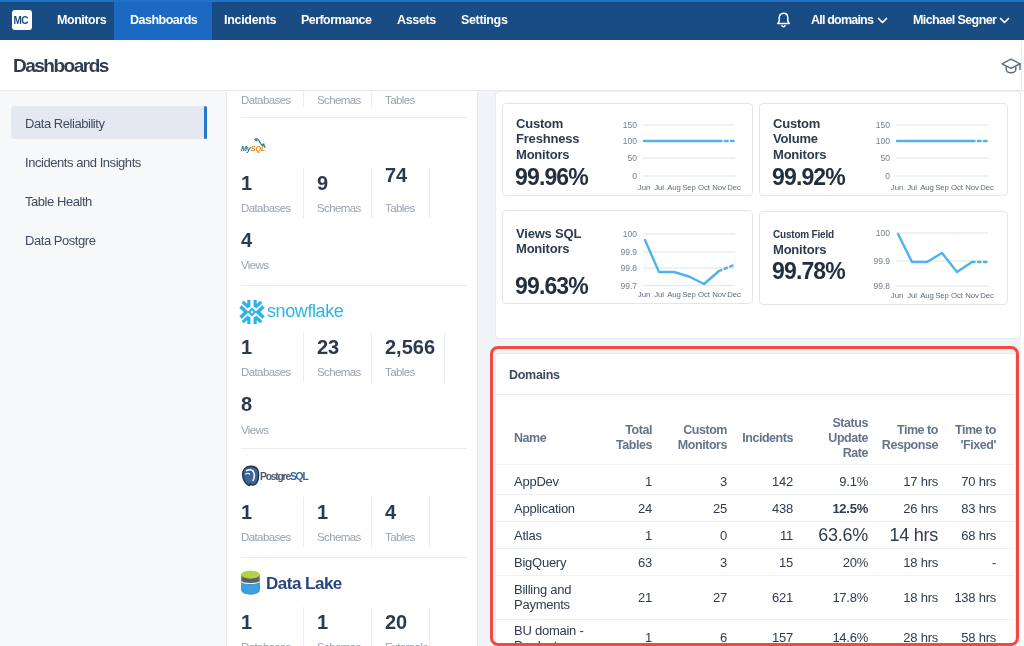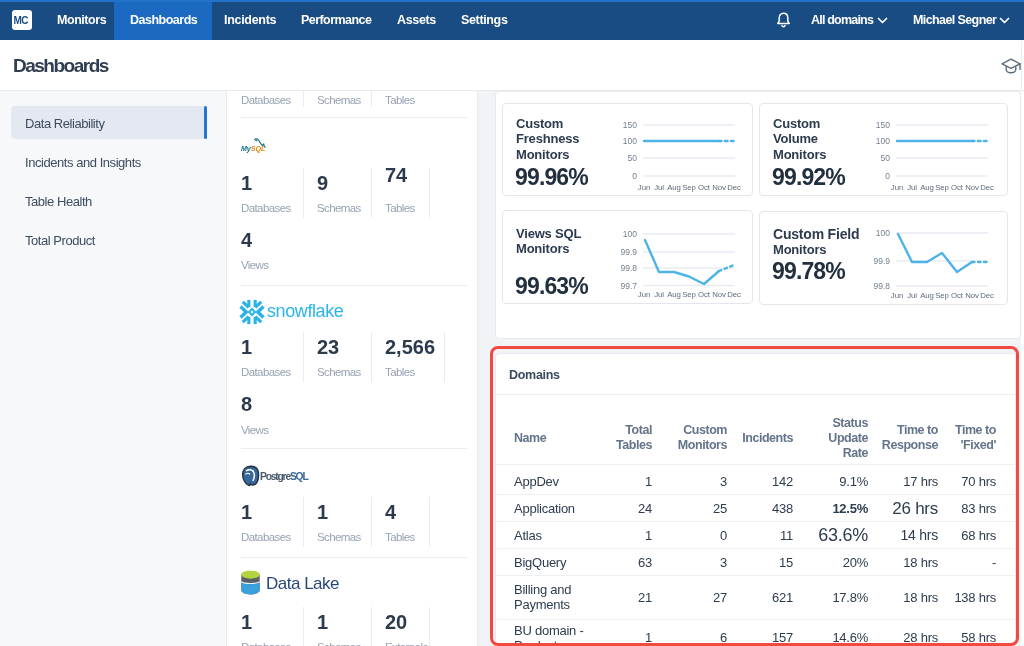--- a/index.html
+++ b/index.html
@@ -38,21 +38,21 @@
 <path d="M19 5.8 V11.4" fill="none" stroke="#5b6b7d" stroke-width="1.4" stroke-linecap="round"></path>
 </svg>
 <div style="position:absolute;left:0px;top:90px;width:1024px;height:1px;background:#e8eaee"></div>
 <div style="position:absolute;left:1021px;top:41px;width:1px;height:49px;background:#ebedf0"></div>
 <div class="box" style="left:0;top:91px;width:227px;height:555px;background:#f7f8fa;border-right:1px solid #e8eaee"></div>
 <div class="box" style="left:11px;top:106px;width:196px;height:33px;background:#e4e9f1;border-radius:4px"></div>
 <div class="box" style="left:204px;top:106px;width:3px;height:33px;background:#2476d2;border-radius:2px"></div>
 <div class="t" style="left:25px;top:115.5px;font-size:13px;font-weight:400;color:#3e4c5f;line-height:15px;letter-spacing:-0.45px">Data Reliability</div>
 <div class="t" style="left:25px;top:154.5px;font-size:13px;font-weight:400;color:#3e4c5f;line-height:15px;letter-spacing:-0.45px">Incidents and Insights</div>
 <div class="t" style="left:25px;top:193.5px;font-size:13px;font-weight:400;color:#3e4c5f;line-height:15px;letter-spacing:-0.45px">Table Health</div>
-<div class="t" style="left:25px;top:232.5px;font-size:13px;font-weight:400;color:#3e4c5f;line-height:15px;letter-spacing:-0.45px">Total Product</div>
+<div class="t" style="left:25px;top:232.5px;font-size:13px;font-weight:400;color:#3e4c5f;line-height:15px;letter-spacing:-0.45px">Data Postgre</div>
 <div class="box" style="left:227px;top:91px;width:251px;height:555px;background:#fff;border-right:1px solid #e8eaee"></div>
 <div class="t" style="left:241px;top:94.2px;font-size:11.5px;font-weight:400;color:#98a2b3;line-height:13.5px;letter-spacing:-0.6px">Databases</div>
 <div class="t" style="left:317px;top:94.2px;font-size:11.5px;font-weight:400;color:#98a2b3;line-height:13.5px;letter-spacing:-0.6px">Schemas</div>
 <div class="t" style="left:385px;top:94.2px;font-size:11.5px;font-weight:400;color:#98a2b3;line-height:13.5px;letter-spacing:-0.6px">Tables</div>
 <div style="position:absolute;left:303px;top:91px;width:1px;height:16px;background:#e9edf1"></div>
 <div style="position:absolute;left:371px;top:91px;width:1px;height:16px;background:#e9edf1"></div>
 <div style="position:absolute;left:241px;top:117px;width:226px;height:1px;background:#e9edf1"></div>
 <svg class="box" style="left:240px;top:137px" width="32" height="17" viewBox="0 0 32 18">
 <path d="M14.5 2.5 C16.5 1.2 18.5 2.4 19.6 4.4 C20.6 6.2 21.2 7.9 22.8 8.9 L24.2 7.4 C24.6 8.6 24.3 10.0 25.6 10.9" fill="none" stroke="#10707f" stroke-width="1.2" stroke-linecap="round"></path>
 <path d="M14.2 2.8 L16.4 4.8 L17.9 3.2 Z" fill="#10707f"></path>
@@ -116,21 +116,21 @@
 <div style="position:absolute;left:371px;top:497px;width:1px;height:50px;background:#e9edf1"></div>
 <div style="position:absolute;left:429px;top:497px;width:1px;height:50px;background:#e9edf1"></div>
 <div style="position:absolute;left:241px;top:557px;width:226px;height:1px;background:#e9edf1"></div>
 <svg class="box" style="left:239px;top:569px" width="23" height="27" viewBox="0 0 25 28">
 <path d="M2.5 5.5 V22.5 C2.5 25 7 27 12.5 27 C18 27 22.5 25 22.5 22.5 V5.5 Z" fill="#57606b"></path>
 <path d="M2.5 14 C6 16.5 19 16.5 22.5 14 V22.5 C22.5 25 18 27 12.5 27 C7 27 2.5 25 2.5 22.5 Z" fill="#3ba1dd"></path>
 <path d="M2.5 13.2 C6 15.7 19 15.7 22.5 13.2" fill="none" stroke="#e8f4fb" stroke-width="1.3"></path>
 <ellipse cx="12.5" cy="5.5" rx="10" ry="4.3" fill="#a9cb38"></ellipse>
 <ellipse cx="12.5" cy="5.2" rx="10" ry="4.1" fill="#b3d43f"></ellipse>
 </svg>
-<div class="t" style="left:266px;top:573.5px;font-size:17px;font-weight:400;color:#27477c;line-height:19px;letter-spacing:-0.5px">Data Lake</div>
+<div class="t" style="left:266px;top:573.5px;font-size:17px;font-weight:700;color:#27477c;line-height:19px;letter-spacing:-0.5px">Data Lake</div>
 <div class="t" style="left:241px;top:611.0px;font-size:20px;font-weight:700;color:#2c3a4e;line-height:22px;letter-spacing:0">1</div>
 <div class="t" style="left:317px;top:611.0px;font-size:20px;font-weight:700;color:#2c3a4e;line-height:22px;letter-spacing:0">1</div>
 <div class="t" style="left:385px;top:611.0px;font-size:20px;font-weight:700;color:#2c3a4e;line-height:22px;letter-spacing:0">20</div>
 <div class="t" style="left:241px;top:641.2px;font-size:11.5px;font-weight:400;color:#98a2b3;line-height:13.5px;letter-spacing:-0.6px">Databases</div>
 <div class="t" style="left:317px;top:641.2px;font-size:11.5px;font-weight:400;color:#98a2b3;line-height:13.5px;letter-spacing:-0.6px">Schemas</div>
 <div class="t" style="left:385px;top:641.2px;font-size:11.5px;font-weight:400;color:#98a2b3;line-height:13.5px;letter-spacing:-0.6px">Externals</div>
 <div style="position:absolute;left:303px;top:607px;width:1px;height:39px;background:#e9edf1"></div>
 <div style="position:absolute;left:371px;top:607px;width:1px;height:39px;background:#e9edf1"></div>
 <div style="position:absolute;left:429px;top:607px;width:1px;height:39px;background:#e9edf1"></div>
 <div class="box" style="left:495px;top:91px;width:526px;height:248px;background:#fff;border:1px solid #e7eaee;border-radius:4px"></div>
@@ -199,21 +199,21 @@
       <text x="57" y="78" text-anchor="middle" font-family="&quot;Liberation Sans&quot;, sans-serif" font-size="7.8" letter-spacing="-0.1" fill="#5f6b7a">Jul</text>
       <text x="72" y="78" text-anchor="middle" font-family="&quot;Liberation Sans&quot;, sans-serif" font-size="7.8" letter-spacing="-0.1" fill="#5f6b7a">Aug</text>
       <text x="87" y="78" text-anchor="middle" font-family="&quot;Liberation Sans&quot;, sans-serif" font-size="7.8" letter-spacing="-0.1" fill="#5f6b7a">Sep</text>
       <text x="102" y="78" text-anchor="middle" font-family="&quot;Liberation Sans&quot;, sans-serif" font-size="7.8" letter-spacing="-0.1" fill="#5f6b7a">Oct</text>
       <text x="117" y="78" text-anchor="middle" font-family="&quot;Liberation Sans&quot;, sans-serif" font-size="7.8" letter-spacing="-0.1" fill="#5f6b7a">Nov</text>
       <text x="132" y="78" text-anchor="middle" font-family="&quot;Liberation Sans&quot;, sans-serif" font-size="7.8" letter-spacing="-0.1" fill="#5f6b7a">Dec</text>
       <polyline points="43,21 57,53 72,53 87,57.5 102,65 117,52" fill="none" stroke="#4db3e8" stroke-width="2.4" stroke-linecap="round" stroke-linejoin="round"></polyline>
       <polyline points="117,52 132,46" fill="none" stroke="#4db3e8" stroke-width="2.4" stroke-dasharray="2.5 3.5" stroke-linecap="round"></polyline>
     </svg>
 <div class="box" style="left:759px;top:211px;width:249px;height:94px;background:#fff;border:1px solid #e3e7ec;border-radius:4px"></div>
-<div class="t" style="left:773px;top:226.5px;font-size:14px;font-weight:600;color:#2d3b4f;line-height:15px;letter-spacing:-0.2px">Custom Field</div>
+<div class="t" style="left:773px;top:226.5px;font-size:10px;font-weight:600;color:#2d3b4f;line-height:15px;letter-spacing:-0.2px">Custom Field</div>
 <div class="t" style="left:773px;top:242.0px;font-size:13px;font-weight:600;color:#2d3b4f;line-height:15px;letter-spacing:-0.2px">Monitors</div>
 <div class="t" style="left:772px;top:258.5px;font-size:23px;font-weight:700;color:#222f3f;line-height:25px;letter-spacing:-0.85px">99.78%</div>
 <svg class="box" style="left:855px;top:220px" width="140" height="84" viewBox="0 0 140 84">
       <text x="35" y="16" text-anchor="end" font-family="&quot;Liberation Sans&quot;, sans-serif" font-size="8.5" fill="#72808f">100</text>
       <text x="35" y="44" text-anchor="end" font-family="&quot;Liberation Sans&quot;, sans-serif" font-size="8.5" fill="#72808f">99.9</text>
       <text x="35" y="69" text-anchor="end" font-family="&quot;Liberation Sans&quot;, sans-serif" font-size="8.5" fill="#72808f">99.8</text>
       <line x1="41" y1="13" x2="133" y2="13" stroke="#e7ebf1" stroke-width="1.3"></line>
       <line x1="41" y1="41" x2="133" y2="41" stroke="#e7ebf1" stroke-width="1.3"></line>
       <line x1="41" y1="66" x2="133" y2="66" stroke="#e7ebf1" stroke-width="1.3"></line>
       <text x="42" y="78" text-anchor="middle" font-family="&quot;Liberation Sans&quot;, sans-serif" font-size="7.8" letter-spacing="-0.1" fill="#5f6b7a">Jun</text>
@@ -249,29 +249,29 @@
 <div class="t" style="right:231px;top:473.5px;font-size:13px;font-weight:400;color:#2e3c4e;line-height:15px;letter-spacing:-0.25px">142</div>
 <div class="t" style="right:156px;top:473.5px;font-size:13px;font-weight:400;color:#2e3c4e;line-height:15px;letter-spacing:-0.25px">9.1%</div>
 <div class="t" style="right:86px;top:473.5px;font-size:13px;font-weight:400;color:#2e3c4e;line-height:15px;letter-spacing:-0.25px">17 hrs</div>
 <div class="t" style="right:28px;top:473.5px;font-size:13px;font-weight:400;color:#2e3c4e;line-height:15px;letter-spacing:-0.25px">70 hrs</div>
 <div style="position:absolute;left:495px;top:494px;width:521px;height:1px;background:#eef1f4"></div>
 <div class="t" style="left:514px;top:500.5px;font-size:13px;font-weight:400;color:#2e3c4e;line-height:15px;letter-spacing:-0.25px">Application</div>
 <div class="t" style="right:372px;top:500.5px;font-size:13px;font-weight:400;color:#2e3c4e;line-height:15px;letter-spacing:-0.25px">24</div>
 <div class="t" style="right:297px;top:500.5px;font-size:13px;font-weight:400;color:#2e3c4e;line-height:15px;letter-spacing:-0.25px">25</div>
 <div class="t" style="right:231px;top:500.5px;font-size:13px;font-weight:400;color:#2e3c4e;line-height:15px;letter-spacing:-0.25px">438</div>
 <div class="t" style="right:156px;top:500.5px;font-size:13px;font-weight:700;color:#2e3c4e;line-height:15px;letter-spacing:-0.25px">12.5%</div>
-<div class="t" style="right:86px;top:500.5px;font-size:17px;font-weight:400;color:#2e3c4e;line-height:15px;letter-spacing:-0.25px">26 hrs</div>
+<div class="t" style="right:86px;top:500.5px;font-size:13px;font-weight:400;color:#2e3c4e;line-height:15px;letter-spacing:-0.25px">26 hrs</div>
 <div class="t" style="right:28px;top:500.5px;font-size:13px;font-weight:400;color:#2e3c4e;line-height:15px;letter-spacing:-0.25px">83 hrs</div>
 <div style="position:absolute;left:495px;top:520.5px;width:521px;height:1px;background:#eef1f4"></div>
 <div class="t" style="left:514px;top:527.5px;font-size:13px;font-weight:400;color:#2e3c4e;line-height:15px;letter-spacing:-0.25px">Atlas</div>
 <div class="t" style="right:372px;top:527.5px;font-size:13px;font-weight:400;color:#2e3c4e;line-height:15px;letter-spacing:-0.25px">1</div>
 <div class="t" style="right:297px;top:527.5px;font-size:13px;font-weight:400;color:#2e3c4e;line-height:15px;letter-spacing:-0.25px">0</div>
 <div class="t" style="right:231px;top:527.5px;font-size:13px;font-weight:400;color:#2e3c4e;line-height:15px;letter-spacing:-0.25px">11</div>
 <div class="t" style="right:156px;top:527.5px;font-size:18px;font-weight:400;color:#2e3c4e;line-height:15px;letter-spacing:-0.25px">63.6%</div>
-<div class="t" style="right:86px;top:527.5px;font-size:14px;font-weight:400;color:#2e3c4e;line-height:15px;letter-spacing:-0.25px">14 hrs</div>
+<div class="t" style="right:86px;top:527.5px;font-size:18px;font-weight:400;color:#2e3c4e;line-height:15px;letter-spacing:-0.25px">14 hrs</div>
 <div class="t" style="right:28px;top:527.5px;font-size:13px;font-weight:400;color:#2e3c4e;line-height:15px;letter-spacing:-0.25px">68 hrs</div>
 <div style="position:absolute;left:495px;top:547.5px;width:521px;height:1px;background:#eef1f4"></div>
 <div class="t" style="left:514px;top:554.5px;font-size:13px;font-weight:400;color:#2e3c4e;line-height:15px;letter-spacing:-0.25px">BigQuery</div>
 <div class="t" style="right:372px;top:554.5px;font-size:13px;font-weight:400;color:#2e3c4e;line-height:15px;letter-spacing:-0.25px">63</div>
 <div class="t" style="right:297px;top:554.5px;font-size:13px;font-weight:400;color:#2e3c4e;line-height:15px;letter-spacing:-0.25px">3</div>
 <div class="t" style="right:231px;top:554.5px;font-size:13px;font-weight:400;color:#2e3c4e;line-height:15px;letter-spacing:-0.25px">15</div>
 <div class="t" style="right:156px;top:554.5px;font-size:13px;font-weight:400;color:#2e3c4e;line-height:15px;letter-spacing:-0.25px">20%</div>
 <div class="t" style="right:86px;top:554.5px;font-size:13px;font-weight:400;color:#2e3c4e;line-height:15px;letter-spacing:-0.25px">18 hrs</div>
 <div class="t" style="right:28px;top:554.5px;font-size:13px;font-weight:400;color:#2e3c4e;line-height:15px;letter-spacing:-0.25px">-</div>
 <div style="position:absolute;left:495px;top:574.5px;width:521px;height:1px;background:#eef1f4"></div>

